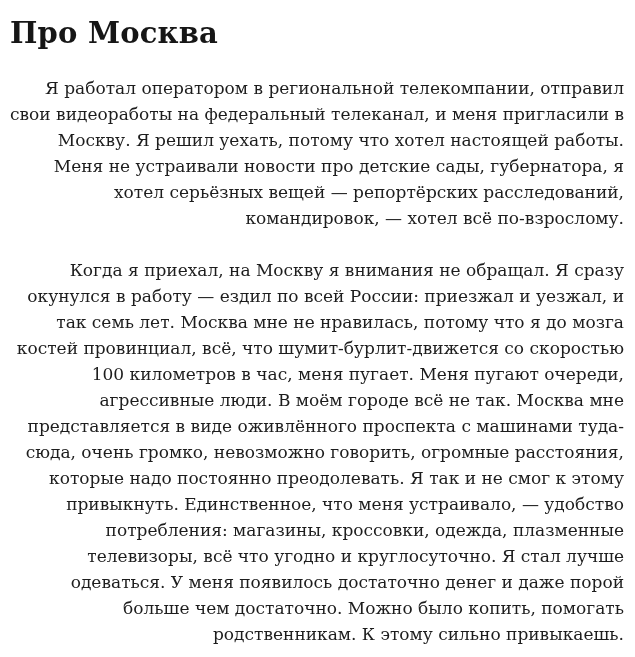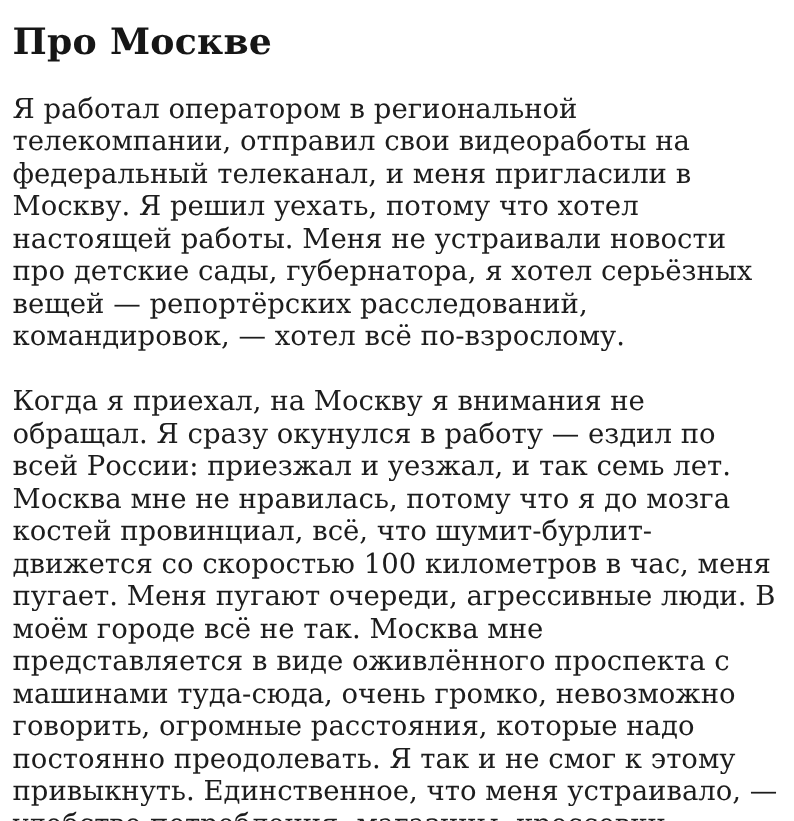--- a/index.html
+++ b/index.html
@@ -21,30 +21,30 @@
   }
   .article-title {
     font-size: 29px;
     line-height: 1.2;
     font-weight: 700;
     margin: 10px 0 24px 0;
     color: #161616;
     letter-spacing: 0.2px;
   }
   .article-paragraph {
-    font-size: 22px;
+    font-size: 17px;
     line-height: 26px;
     margin: 0 0 26px 0;
-    text-align: left;
+    text-align: right;
   }
 </style>
 </head>
 <body>
 
 <article class="article">
-  <h1 class="article-title">Про Москве</h1>
+  <h1 class="article-title">Про Москва</h1>
 
   <p class="article-paragraph">Я работал оператором в региональной телекомпании, отправил свои видеоработы на федеральный телеканал, и меня пригласили в Москву. Я решил уехать, потому что хотел настоящей работы. Меня не устраивали новости про детские сады, губернатора, я хотел серьёзных вещей — репортёрских расследований, командировок, — хотел всё по-взрослому.</p>
 
   <p class="article-paragraph">Когда я приехал, на Москву я внимания не обращал. Я сразу окунулся в работу — ездил по всей России: приезжал и уезжал, и так семь лет. Москва мне не нравилась, потому что я до мозга костей провинциал, всё, что шумит-бурлит-движется со скоростью 100 километров в час, меня пугает. Меня пугают очереди, агрессивные люди. В моём городе всё не так. Москва мне представляется в виде оживлённого проспекта с машинами туда-сюда, очень громко, невозможно говорить, огромные расстояния, которые надо постоянно преодолевать. Я так и не смог к этому привыкнуть. Единственное, что меня устраивало, — удобство потребления: магазины, кроссовки, одежда, плазменные телевизоры, всё что угодно и круглосуточно. Я стал лучше одеваться. У меня появилось достаточно денег и даже порой больше чем достаточно. Можно было копить, помогать родственникам. К этому сильно привыкаешь.</p>
 
   <p class="article-paragraph">Страшнее всего для меня в Москве было представить, что я оказался на улице без денег. Куда идти? Почему-то мне казалось, что можно переночевать в метро. Может быть, мне удалось бы там спрятаться. И потом я слышал такие истории, что можно сесть в вагон, уснуть и проснуться утром, когда в него уже заходят люди. Я рассматривал это как вариант выживания. Допустим, запасной вариант.</p>
 </article>
 
 </body></html>

